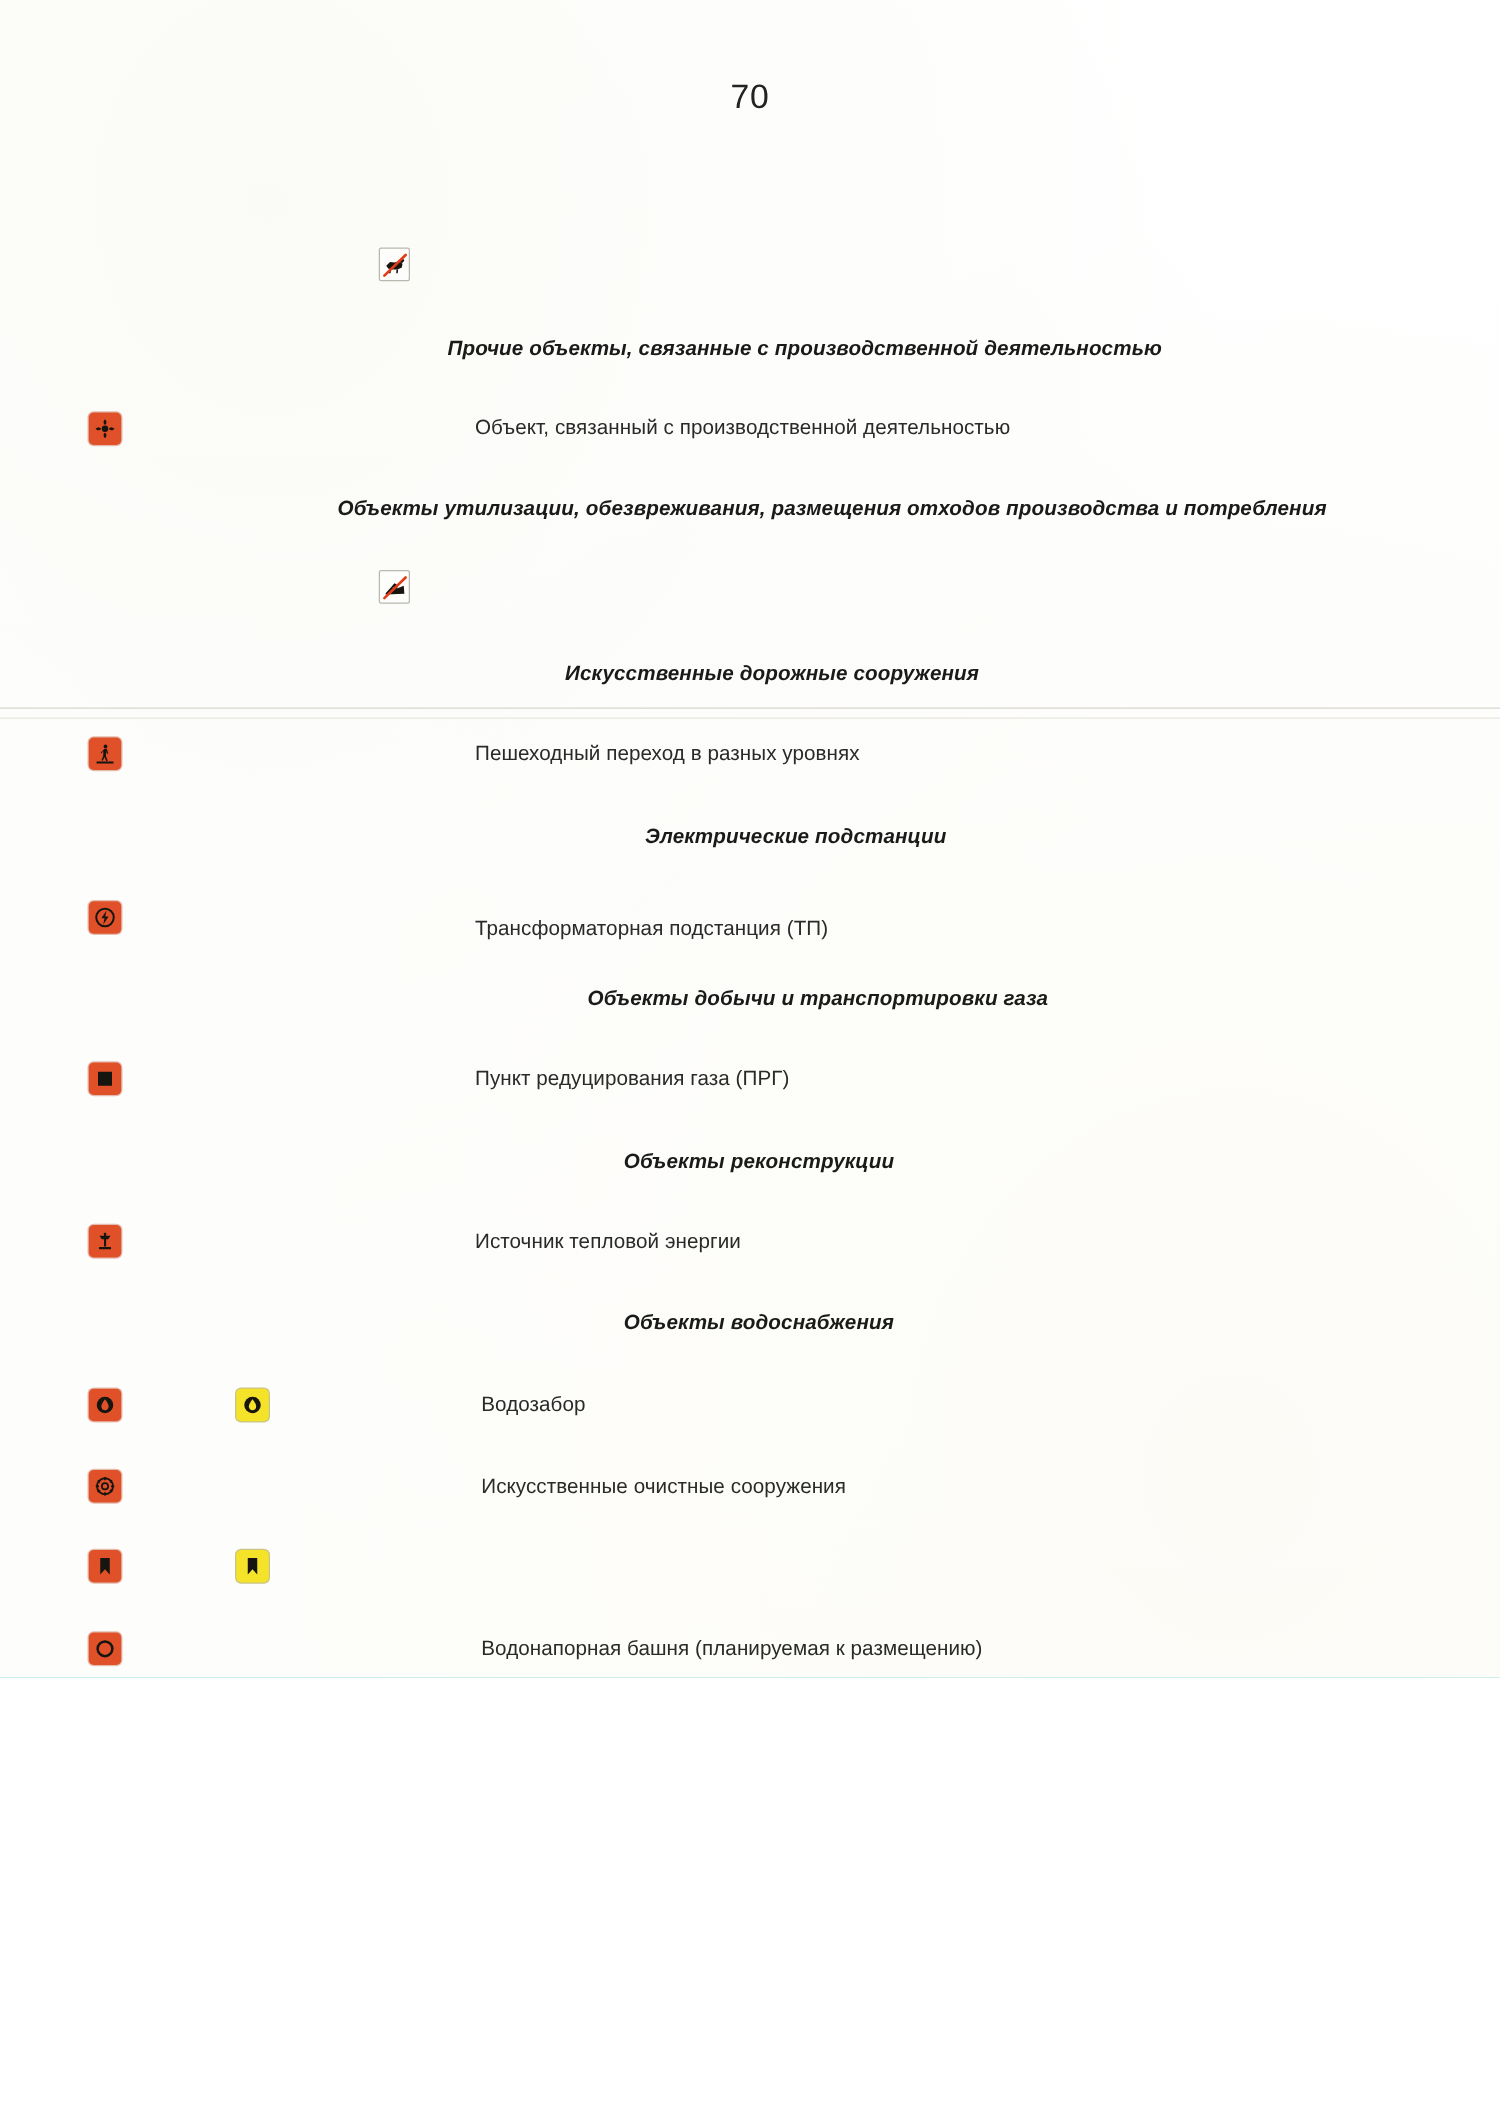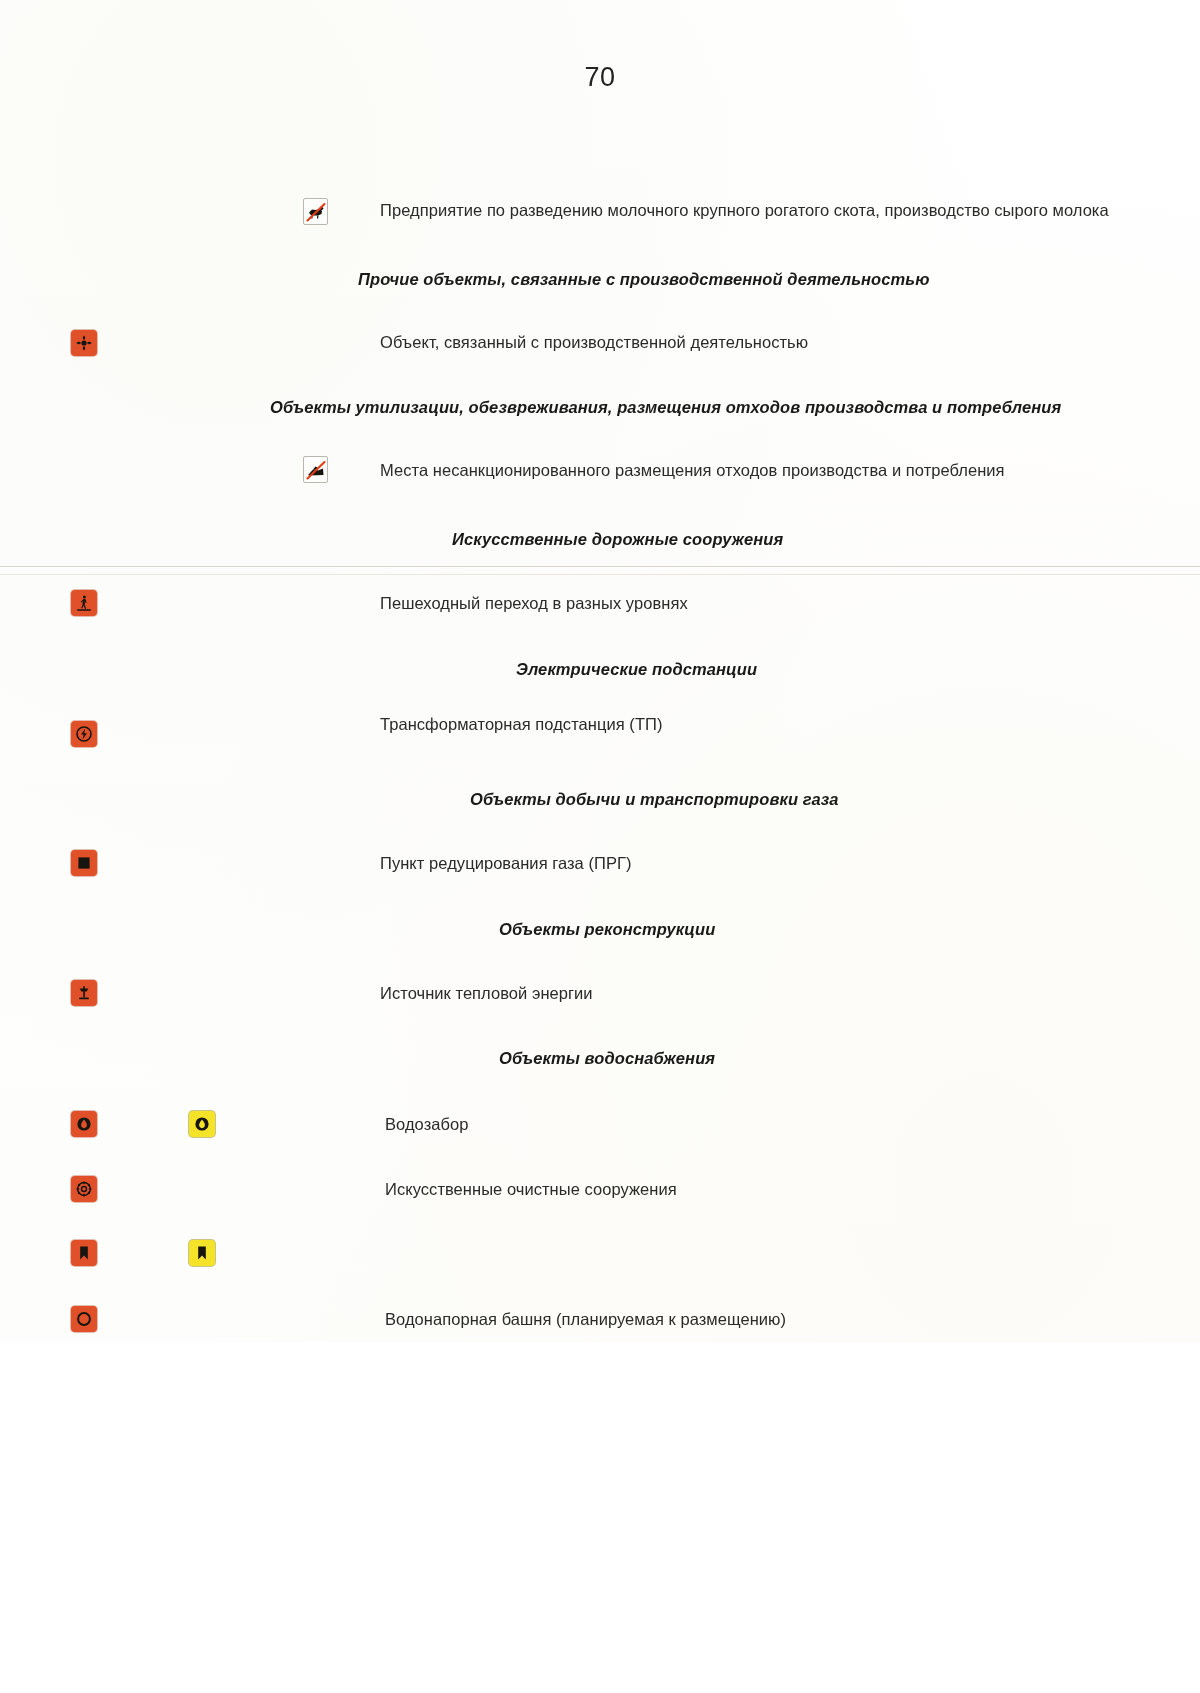--- a/index.html
+++ b/index.html
@@ -122,21 +122,20 @@
       <g class="glyph-dark">
         <path d="M4 12.5 L7 9.5 L10.5 10 L14.5 9 L17 11 L16.5 14 L13 15.5 L8.5 15.5 L5.5 14.8 Z"></path>
         <path d="M14.5 9 L17.5 7 L18.5 8.5 L16.5 10.5 Z"></path>
         <path d="M6.5 15.5 L6.2 18.5 L7.4 18.5 L7.8 15.5 Z"></path>
         <path d="M12.2 15.5 L12 18.5 L13.2 18.5 L13.5 15.5 Z"></path>
       </g>
       <path d="M2.5 20.5 L19.5 4" stroke="#e23c18" stroke-width="2.1" fill="none" stroke-linecap="round"></path>
     </svg>
   </div>
 
-  <div class="entry-text" style="top:201px; left:380px;">Предприятие по разведению молочного крупного рогатого скота, производство сырого молока</div>
 
   <div class="section-head" style="top:270px; left:358px;">Прочие объекты, связанные с производственной деятельностью</div>
 
   <div class="sym sym-orange" style="top:330px; left:71px;">
     <svg width="18" height="18" viewBox="0 0 18 18" aria-hidden="true">
       <g class="glyph-dark">
         <circle cx="9" cy="9" r="2.6"></circle>
         <path d="M9 1.4 C10.6 3.2 10.6 4.6 9 6 C7.4 4.6 7.4 3.2 9 1.4 Z"></path>
         <path d="M9 16.6 C7.4 14.8 7.4 13.4 9 12 C10.6 13.4 10.6 14.8 9 16.6 Z"></path>
         <path d="M1.4 9 C3.2 7.4 4.6 7.4 6 9 C4.6 10.6 3.2 10.6 1.4 9 Z"></path>
@@ -152,21 +151,20 @@
   <div class="sym sym-white" style="top:456px; left:303px;">
     <svg width="22" height="24" viewBox="0 0 22 24" aria-hidden="true">
       <g class="glyph-dark">
         <path d="M3.5 16.5 L8 11.5 L13 12.5 L18 10.5 L18.5 17 L3.5 17.5 Z"></path>
         <path d="M8 11.5 L10.5 8.5 L12.5 9.5 L13 12.5 Z"></path>
       </g>
       <path d="M2.5 20.5 L19.5 4" stroke="#e23c18" stroke-width="2.1" fill="none" stroke-linecap="round"></path>
     </svg>
   </div>
 
-  <div class="entry-text" style="top:461px; left:380px;">Места несанкционированного размещения отходов производства и потребления</div>
 
   <div class="section-head" style="top:530px; left:452px;">Искусственные дорожные сооружения</div>
 
   <div class="sym sym-orange" style="top:590px; left:71px;">
     <svg width="18" height="18" viewBox="0 0 18 18" aria-hidden="true">
       <g class="glyph-dark">
         <circle cx="9.4" cy="3.1" r="1.5"></circle>
         <path d="M8.6 5 L10.4 5 L11.6 8.6 L10.6 9.1 L9.8 7 L9.8 11.2 L11.2 14.6 L10 15 L8.6 11.6 L7.2 14.6 L6.1 14.1 L7.6 10.8 L7.6 6.4 L6.4 8.6 L5.5 8.1 Z"></path>
         <rect x="2.2" y="15.2" width="13.6" height="1.5" rx="0.4"></rect>
       </g>
@@ -177,21 +175,21 @@
 
   <div class="section-head" style="top:660px; left:496px;margin-left:20px;">Электрические подстанции</div>
 
   <div class="sym sym-orange" style="top:721px; left:71px;">
     <svg width="18" height="18" viewBox="0 0 18 18" aria-hidden="true">
       <circle cx="9" cy="9" r="7" class="glyph-stroke" stroke-width="1.6"></circle>
       <path d="M10.2 3.4 L6.1 9.6 L8.6 9.6 L7.6 14.6 L11.9 8.2 L9.2 8.2 Z" class="glyph-dark"></path>
     </svg>
   </div>
 
-  <div class="entry-text" style="top:715px; left:380px;">Трансформаторная подстанция (ТП)</div>
+  <div class="entry-text" style="top:734px; left:380px;">Трансформаторная подстанция (ТП)</div>
 
   <div class="section-head" style="top:790px; left:470px;">Объекты добычи и транспортировки газа</div>
 
   <div class="sym sym-orange" style="top:850px; left:71px;">
     <svg width="18" height="18" viewBox="0 0 18 18" aria-hidden="true">
       <rect x="3.4" y="3.4" width="11.2" height="11.2" class="glyph-dark"></rect>
     </svg>
   </div>
 
   <div class="entry-text" style="top:854px; left:380px;">Пункт редуцирования газа (ПРГ)</div>

